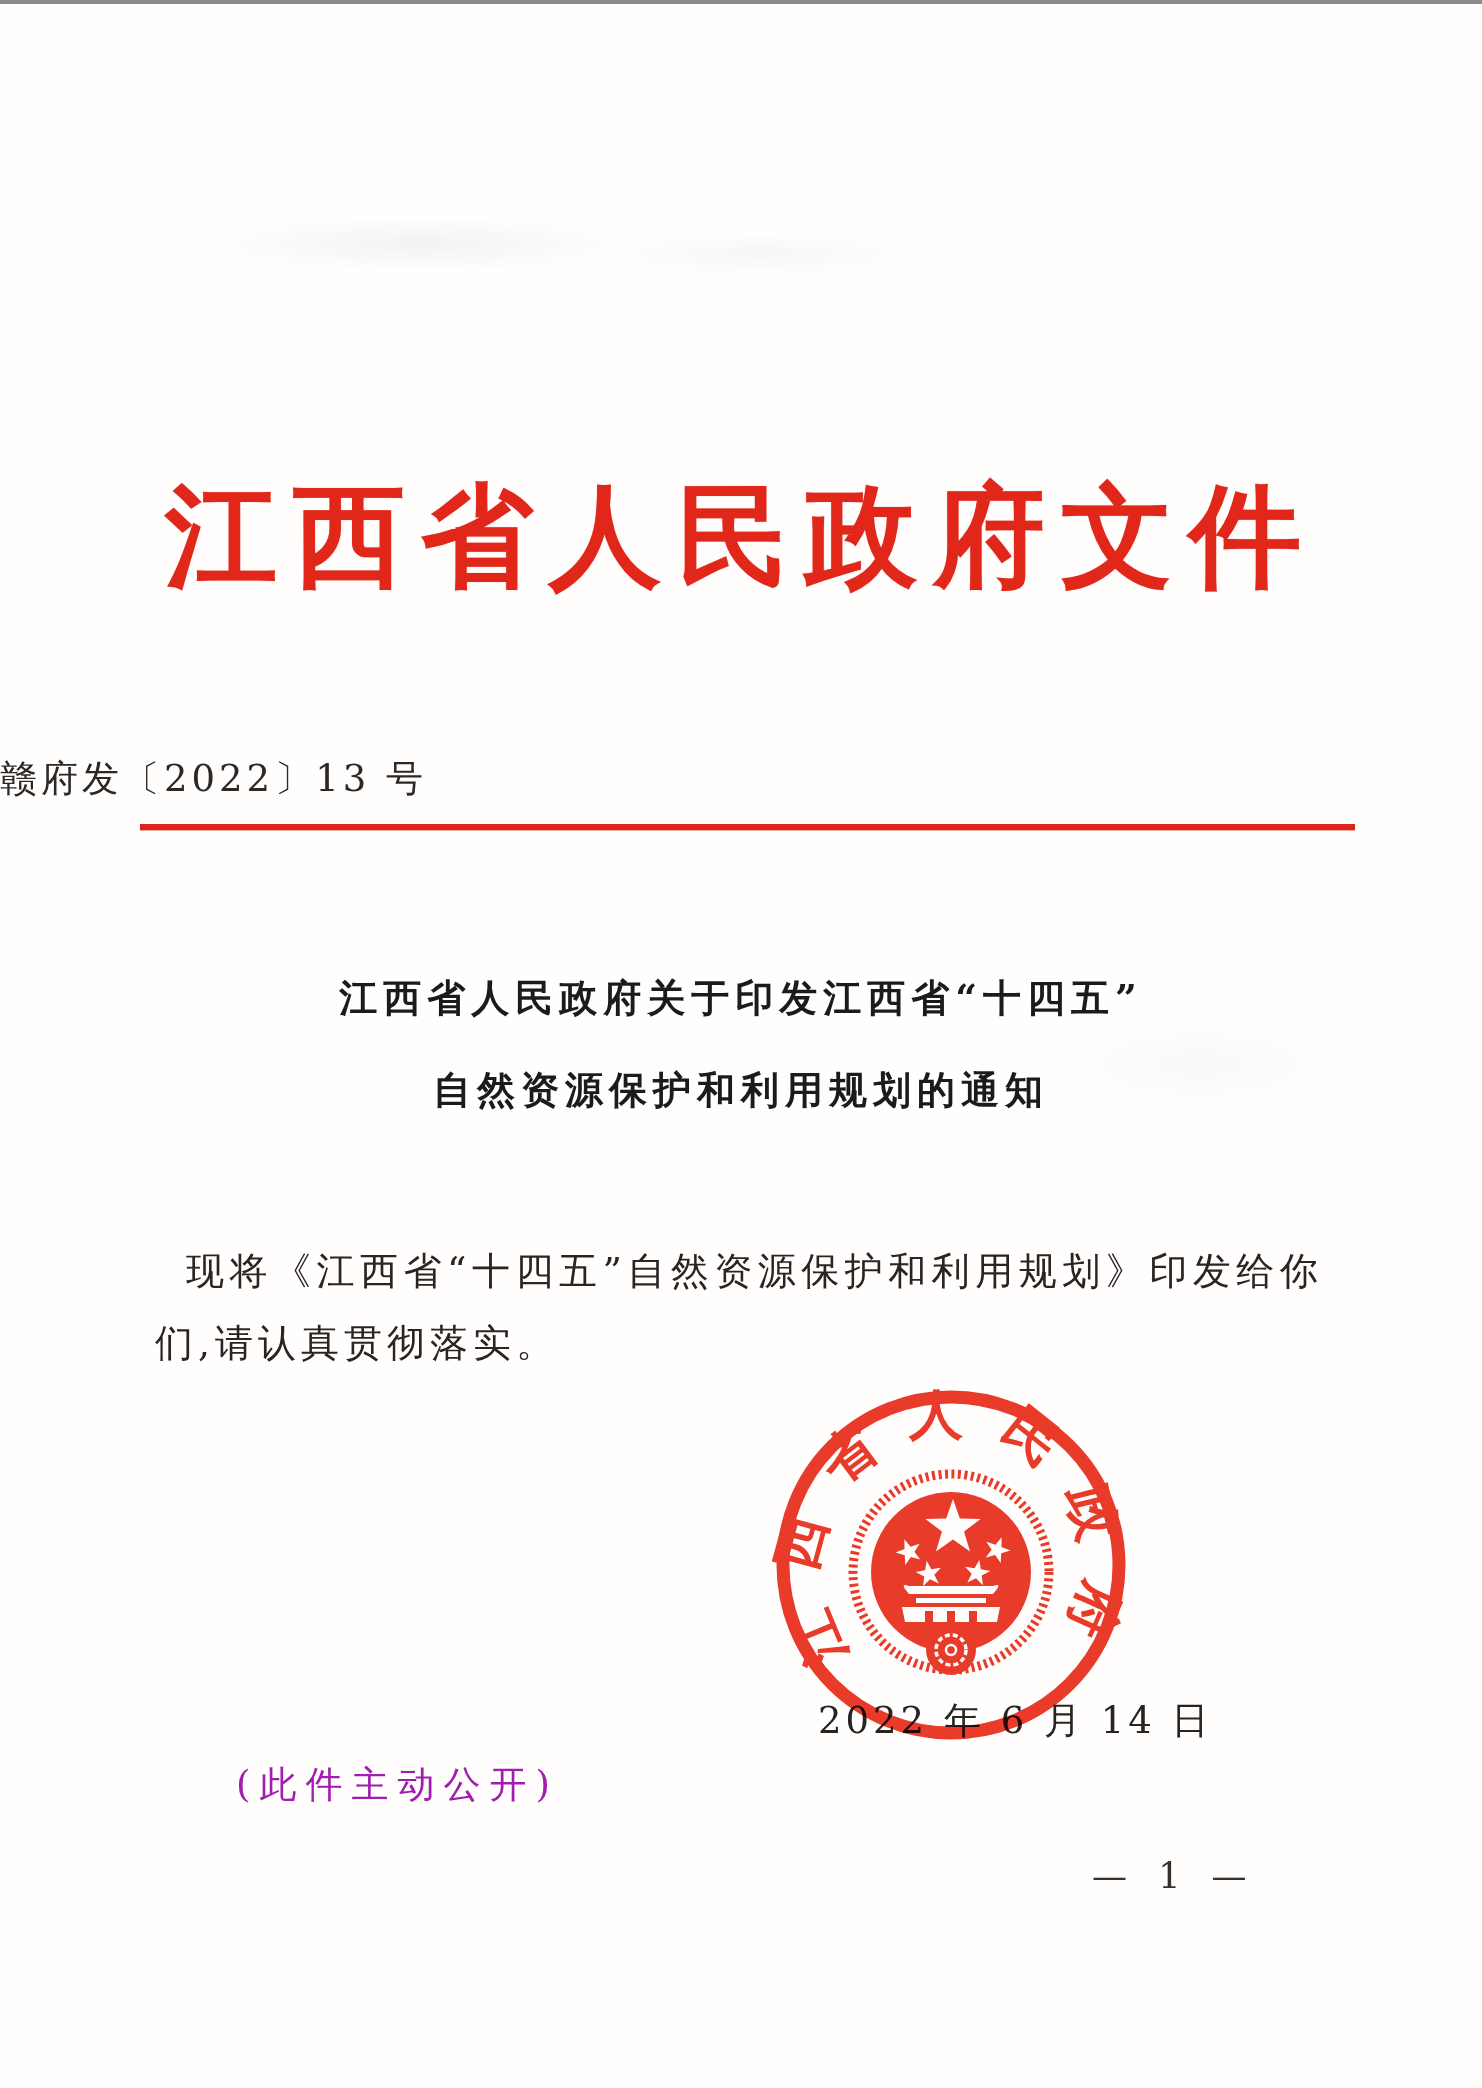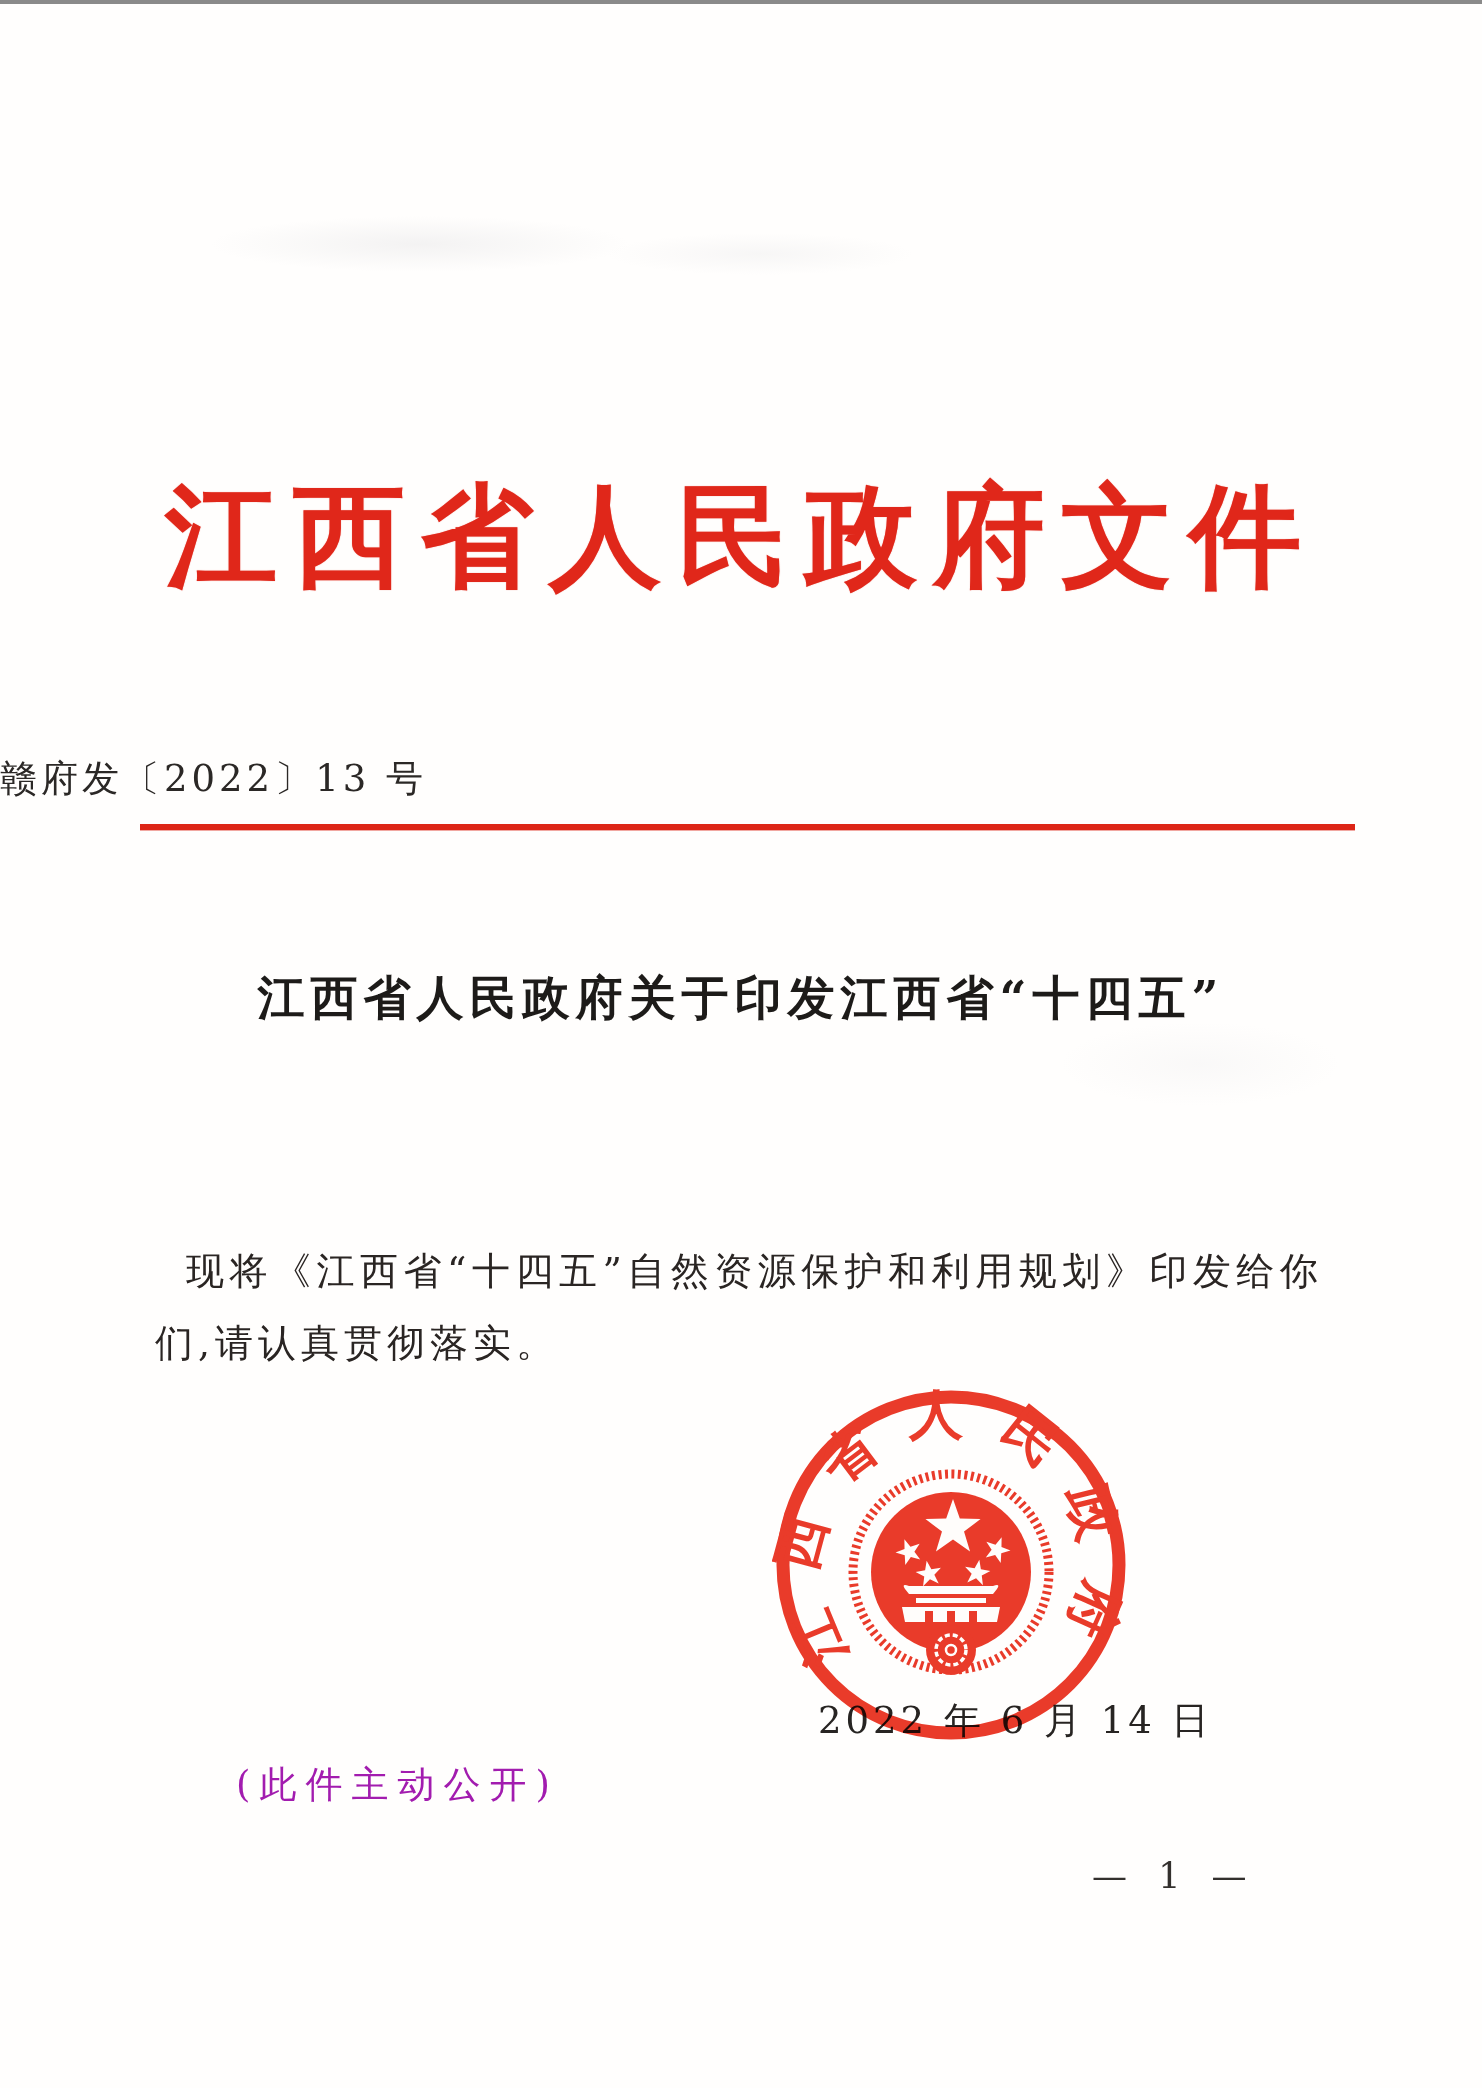--- a/index.html
+++ b/index.html
@@ -58,21 +58,21 @@
     background: #dd2517;
     box-shadow: 0 1px 0 rgba(221,37,23,0.4);
   }
 
   .doc-title {
     position: absolute;
     top: 948px;
     left: 0;
     width: 100%;
     text-align: center;
-    font-size: 47px;
+    font-size: 38px;
     font-weight: 700;
     line-height: 92px;
     letter-spacing: 6px;
     color: #1d1b19;
   }
 
   .body-text { color: #2a2523; font-size: 38px; white-space: nowrap; }
 
   .salutation {
     position: absolute;
@@ -142,20 +142,21 @@
 <div class="page">
 
   <div class="masthead">江西省人民政府文件</div>
 
   <div class="doc-number">赣府发〔2022〕13 号</div>
 
   <div class="red-rule"></div>
 
   <div class="doc-title">
     <div>江西省人民政府关于印发江西省“十四五”</div>
+    <div>自然资源保护和利用规划的通知</div>
   </div>
 
 
   <div class="body-text body-line1">现将《江西省“十四五”自然资源保护和利用规划》印发给你</div>
 
   <div class="body-text body-line2">们,请认真贯彻落实。</div>
 
   <div class="date-line">2022 年 6 月 14 日</div>
 
   <svg class="seal" viewBox="0 0 358 358" xmlns="http://www.w3.org/2000/svg">

